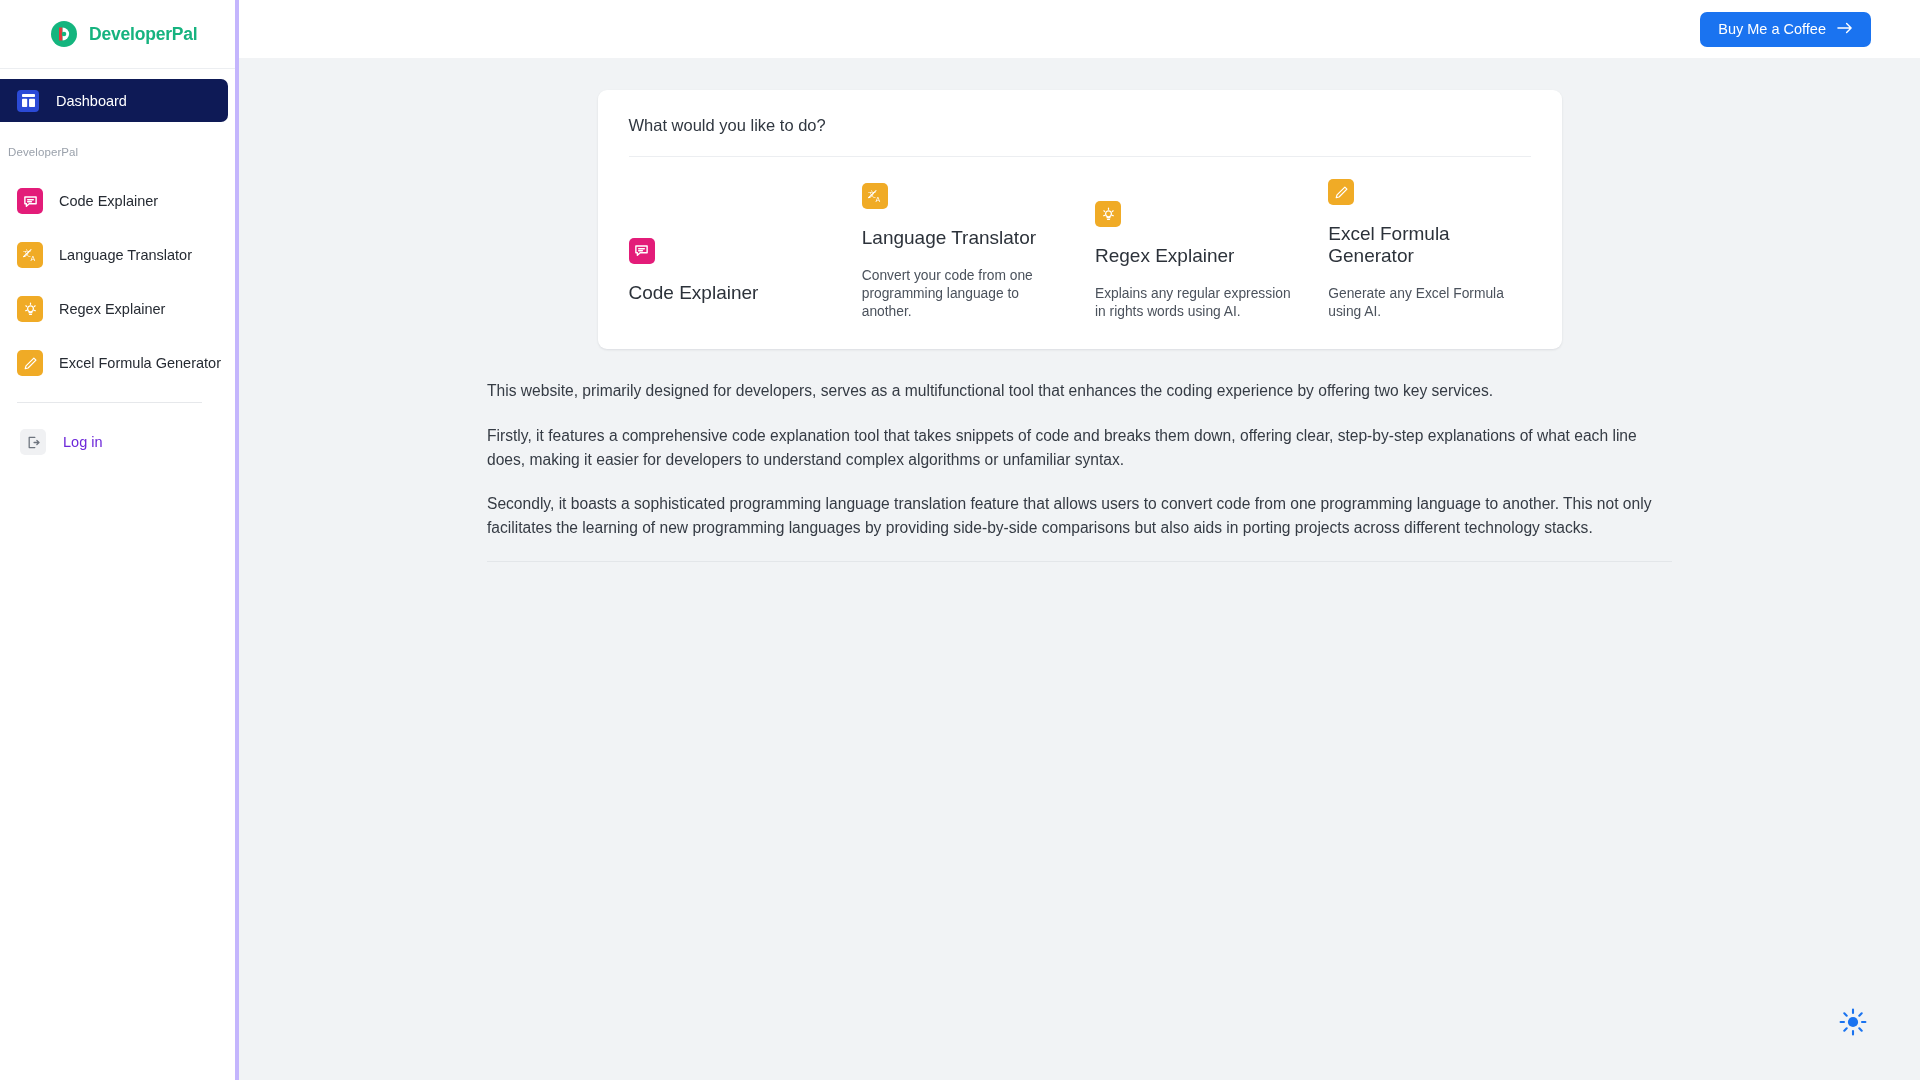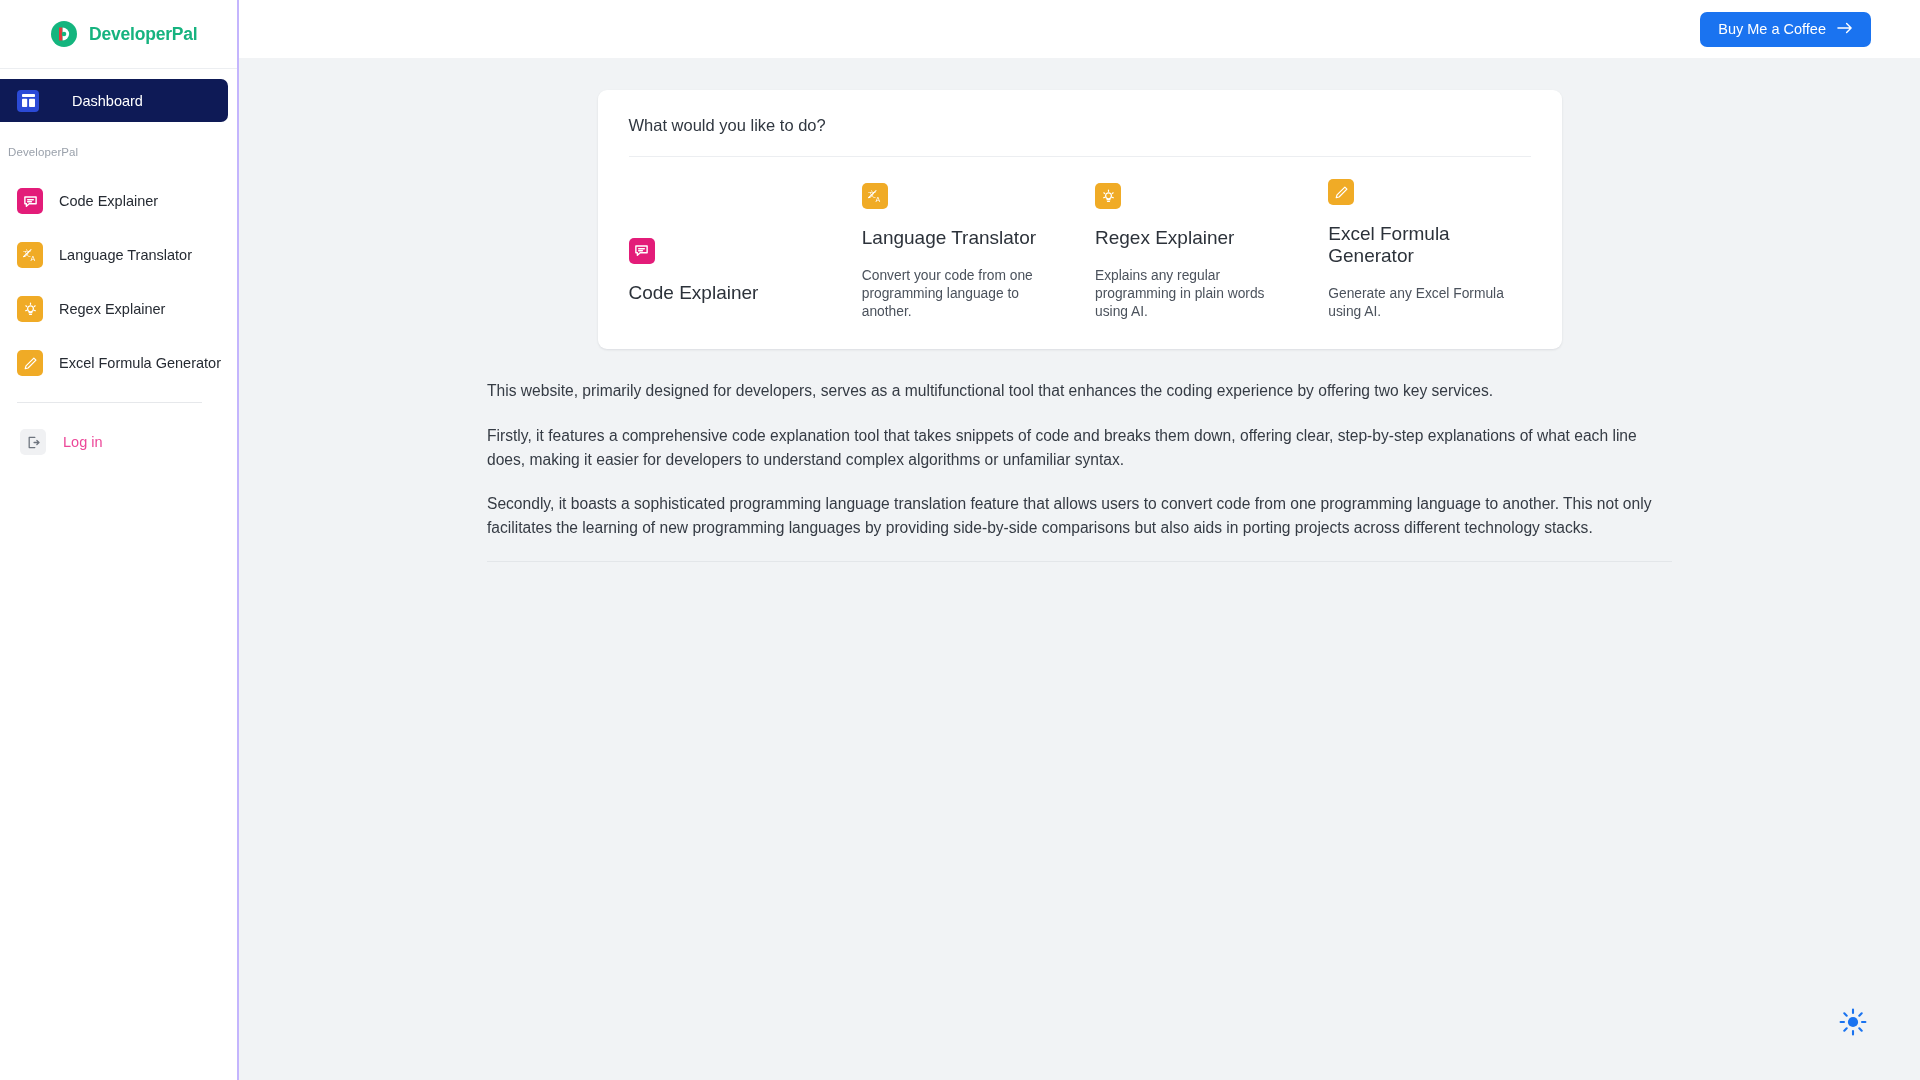--- a/index.html
+++ b/index.html
@@ -18,21 +18,21 @@
     height: 1080px;
     display: flex;
     background: #ffffff;
   }
 
   
   #sidebar {
     width: 239px;
     height: 1080px;
     background: #ffffff;
-    border-right: 2px solid #c4b5fd;
+    border-right: 4px solid #c4b5fd;
     flex: 0 0 239px;
     position: relative;
     z-index: 5;
   }
 
   .brand {
     height: 69px;
     display: flex;
     align-items: center;
     padding-left: 50px;
@@ -54,21 +54,21 @@
   .nav-top { padding-top: 10px; }
 
   .nav-active {
     height: 43px;
     background: #0e1a56;
     border-radius: 0 7px 7px 0;
     width: 228px;
     display: flex;
     align-items: center;
     padding-left: 17px;
-    gap: 33px;
+    gap: 17px;
     cursor: pointer;
   }
   .nav-active .nav-label {
     color: #ffffff;
     font-size: 14.5px;
   }
   .nav-icon-blue {
     width: 22px; height: 22px;
     background: #2b4ad6;
     border-radius: 4px;
@@ -123,21 +123,21 @@
     gap: 17px;
     cursor: pointer;
   }
   .sq-gray {
     width: 26px; height: 26px;
     border-radius: 5px;
     background: #f0f1f3;
     display: flex; align-items: center; justify-content: center;
     flex: 0 0 26px;
   }
-  .nav-login .nav-label { font-size: 14.5px; color: #ec4899; }
+  .nav-login .nav-label { font-size: 14.5px; color: #6d28d9; }
 
   
   #main {
     flex: 1 1 auto;
     height: 1080px;
     display: flex;
     flex-direction: column;
     position: relative;
     background: #f1f3f5;
   }
@@ -398,21 +398,21 @@
 
             <div class="action-item">
               <div class="action-icon" style="background:#f0ab26">
                 <svg width="15" height="15" viewBox="0 0 16 16" fill="none" stroke="#ffffff" stroke-width="1.3" stroke-linecap="round">
                   <circle cx="8" cy="7.3" r="3.1"></circle>
                   <path d="M6.4 11.4h3.2M6.9 13.1h2.2"></path>
                   <path d="M8 1.3v1.2M13 4.1l-1 .7M3 4.1l1 .7M13.2 9.3l-1.2-.4M2.8 9.3l1.2-.4"></path>
                 </svg>
               </div>
               <div class="action-title">Regex Explainer</div>
-              <div class="action-desc">Explains any regular programming in plain words using AI.</div>
+              <div class="action-desc">Explains any regular expression in rights words using AI.</div>
             </div>
 
             <div class="action-item">
               <div class="action-icon" style="background:#f0ab26">
                 <svg width="15" height="15" viewBox="0 0 16 16" fill="none" stroke="#ffffff" stroke-width="1.3" stroke-linecap="round" stroke-linejoin="round">
                   <path d="M11.6 2.2l2.2 2.2-8.4 8.4-3 .8.8-3z"></path>
                 </svg>
               </div>
               <div class="action-title">Excel Formula Generator</div>
               <div class="action-desc">Generate any Excel Formula using AI.</div>

